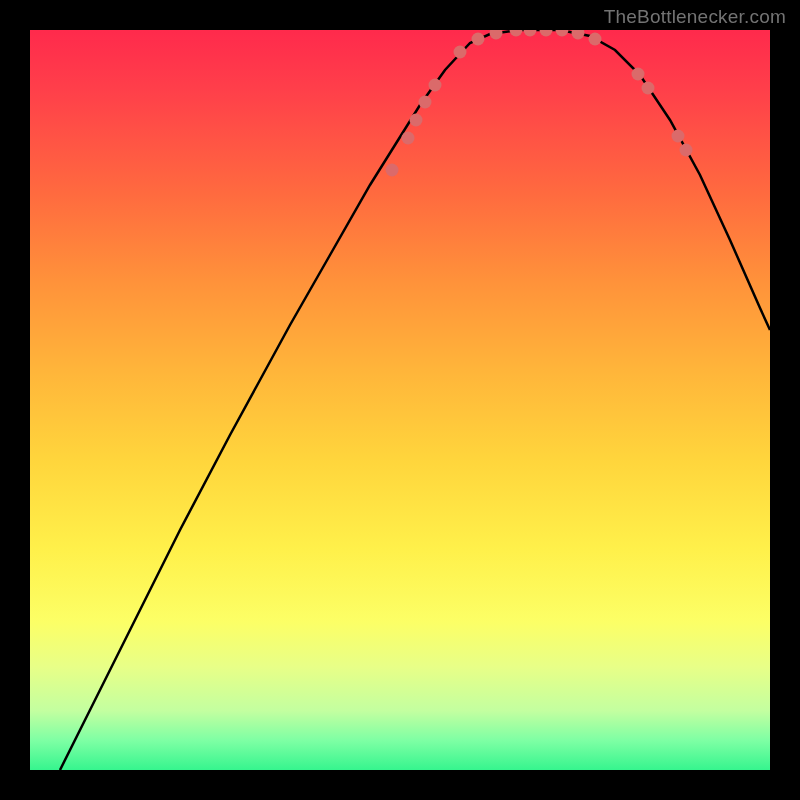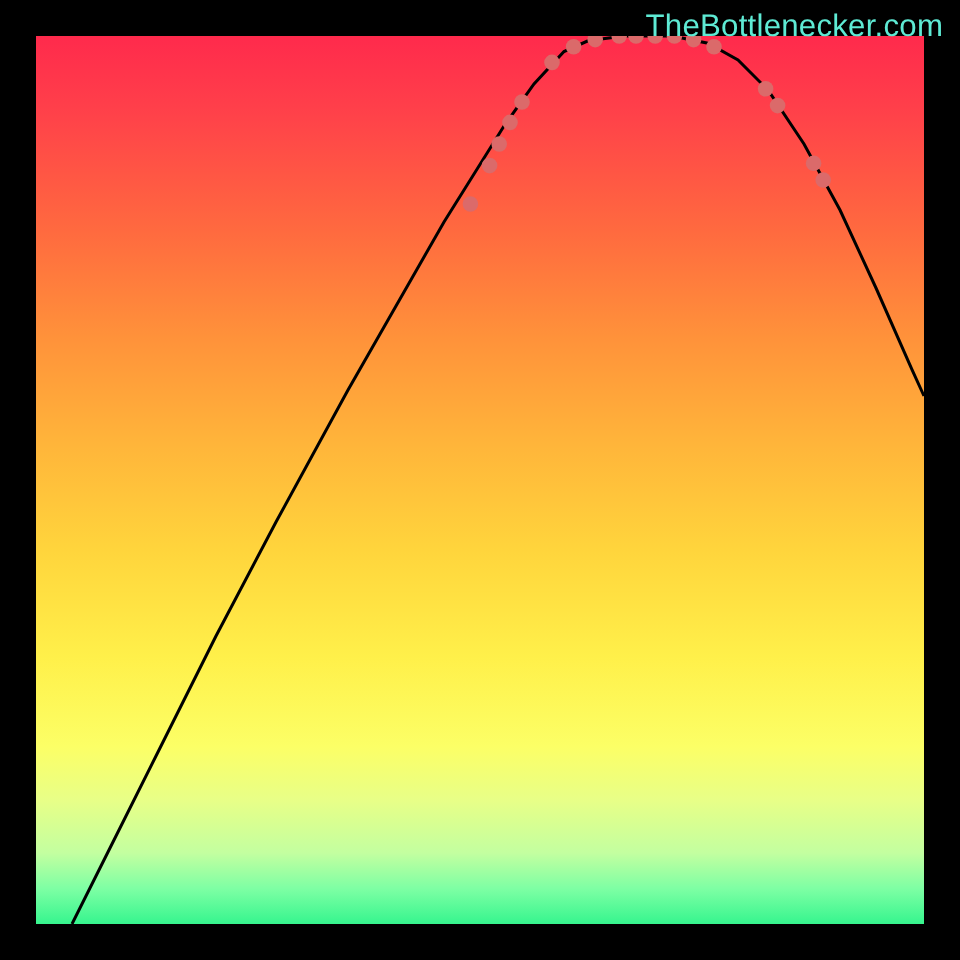--- a/index.html
+++ b/index.html
@@ -29,22 +29,22 @@
       #e8ff87 86%,
       #c3ffa0 92%,
       #7effa4 96%,
       #36f58e 100%
     );
   }
   .watermark {
     position: absolute;
     top: 6px;
     right: 14px;
-    color: #5eead4;
-    font-size: 26px;
+    color: #737373;
+    font-size: 19px;
     font-weight: 500;
     letter-spacing: 0.2px;
   }
   svg {
     position: absolute;
     left: 0;
     top: 0;
   }
 </style>
 </head>

